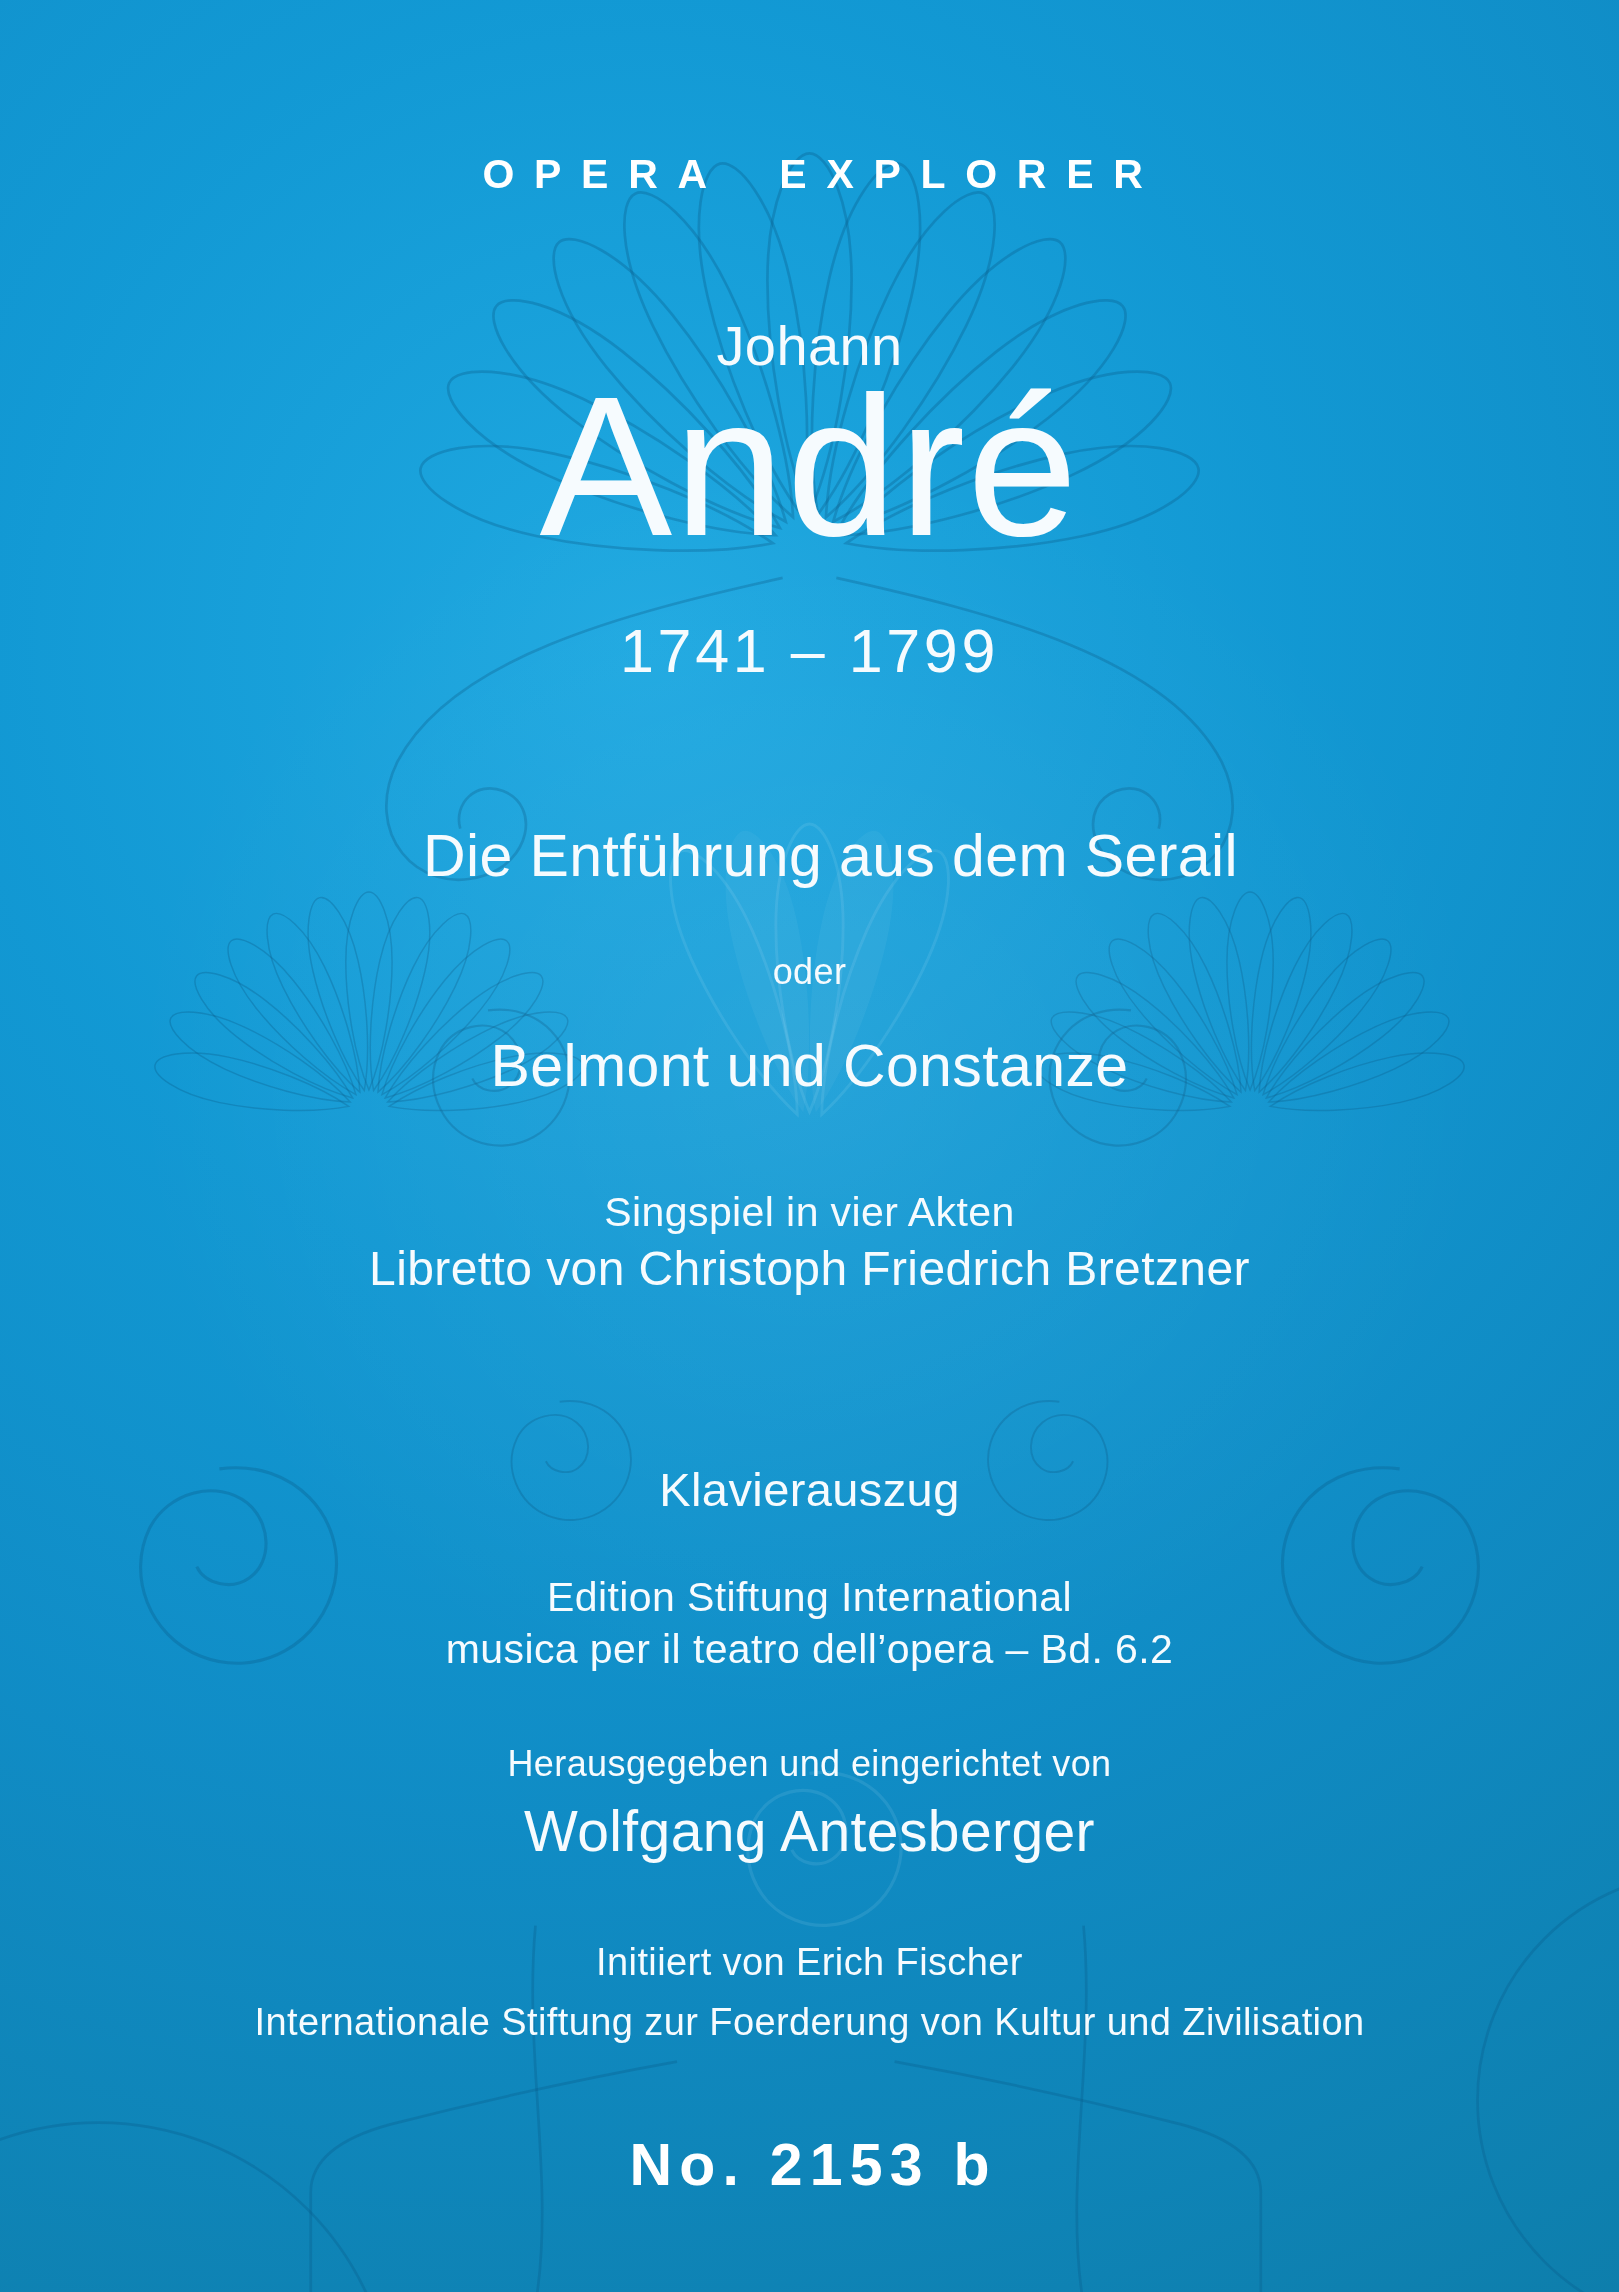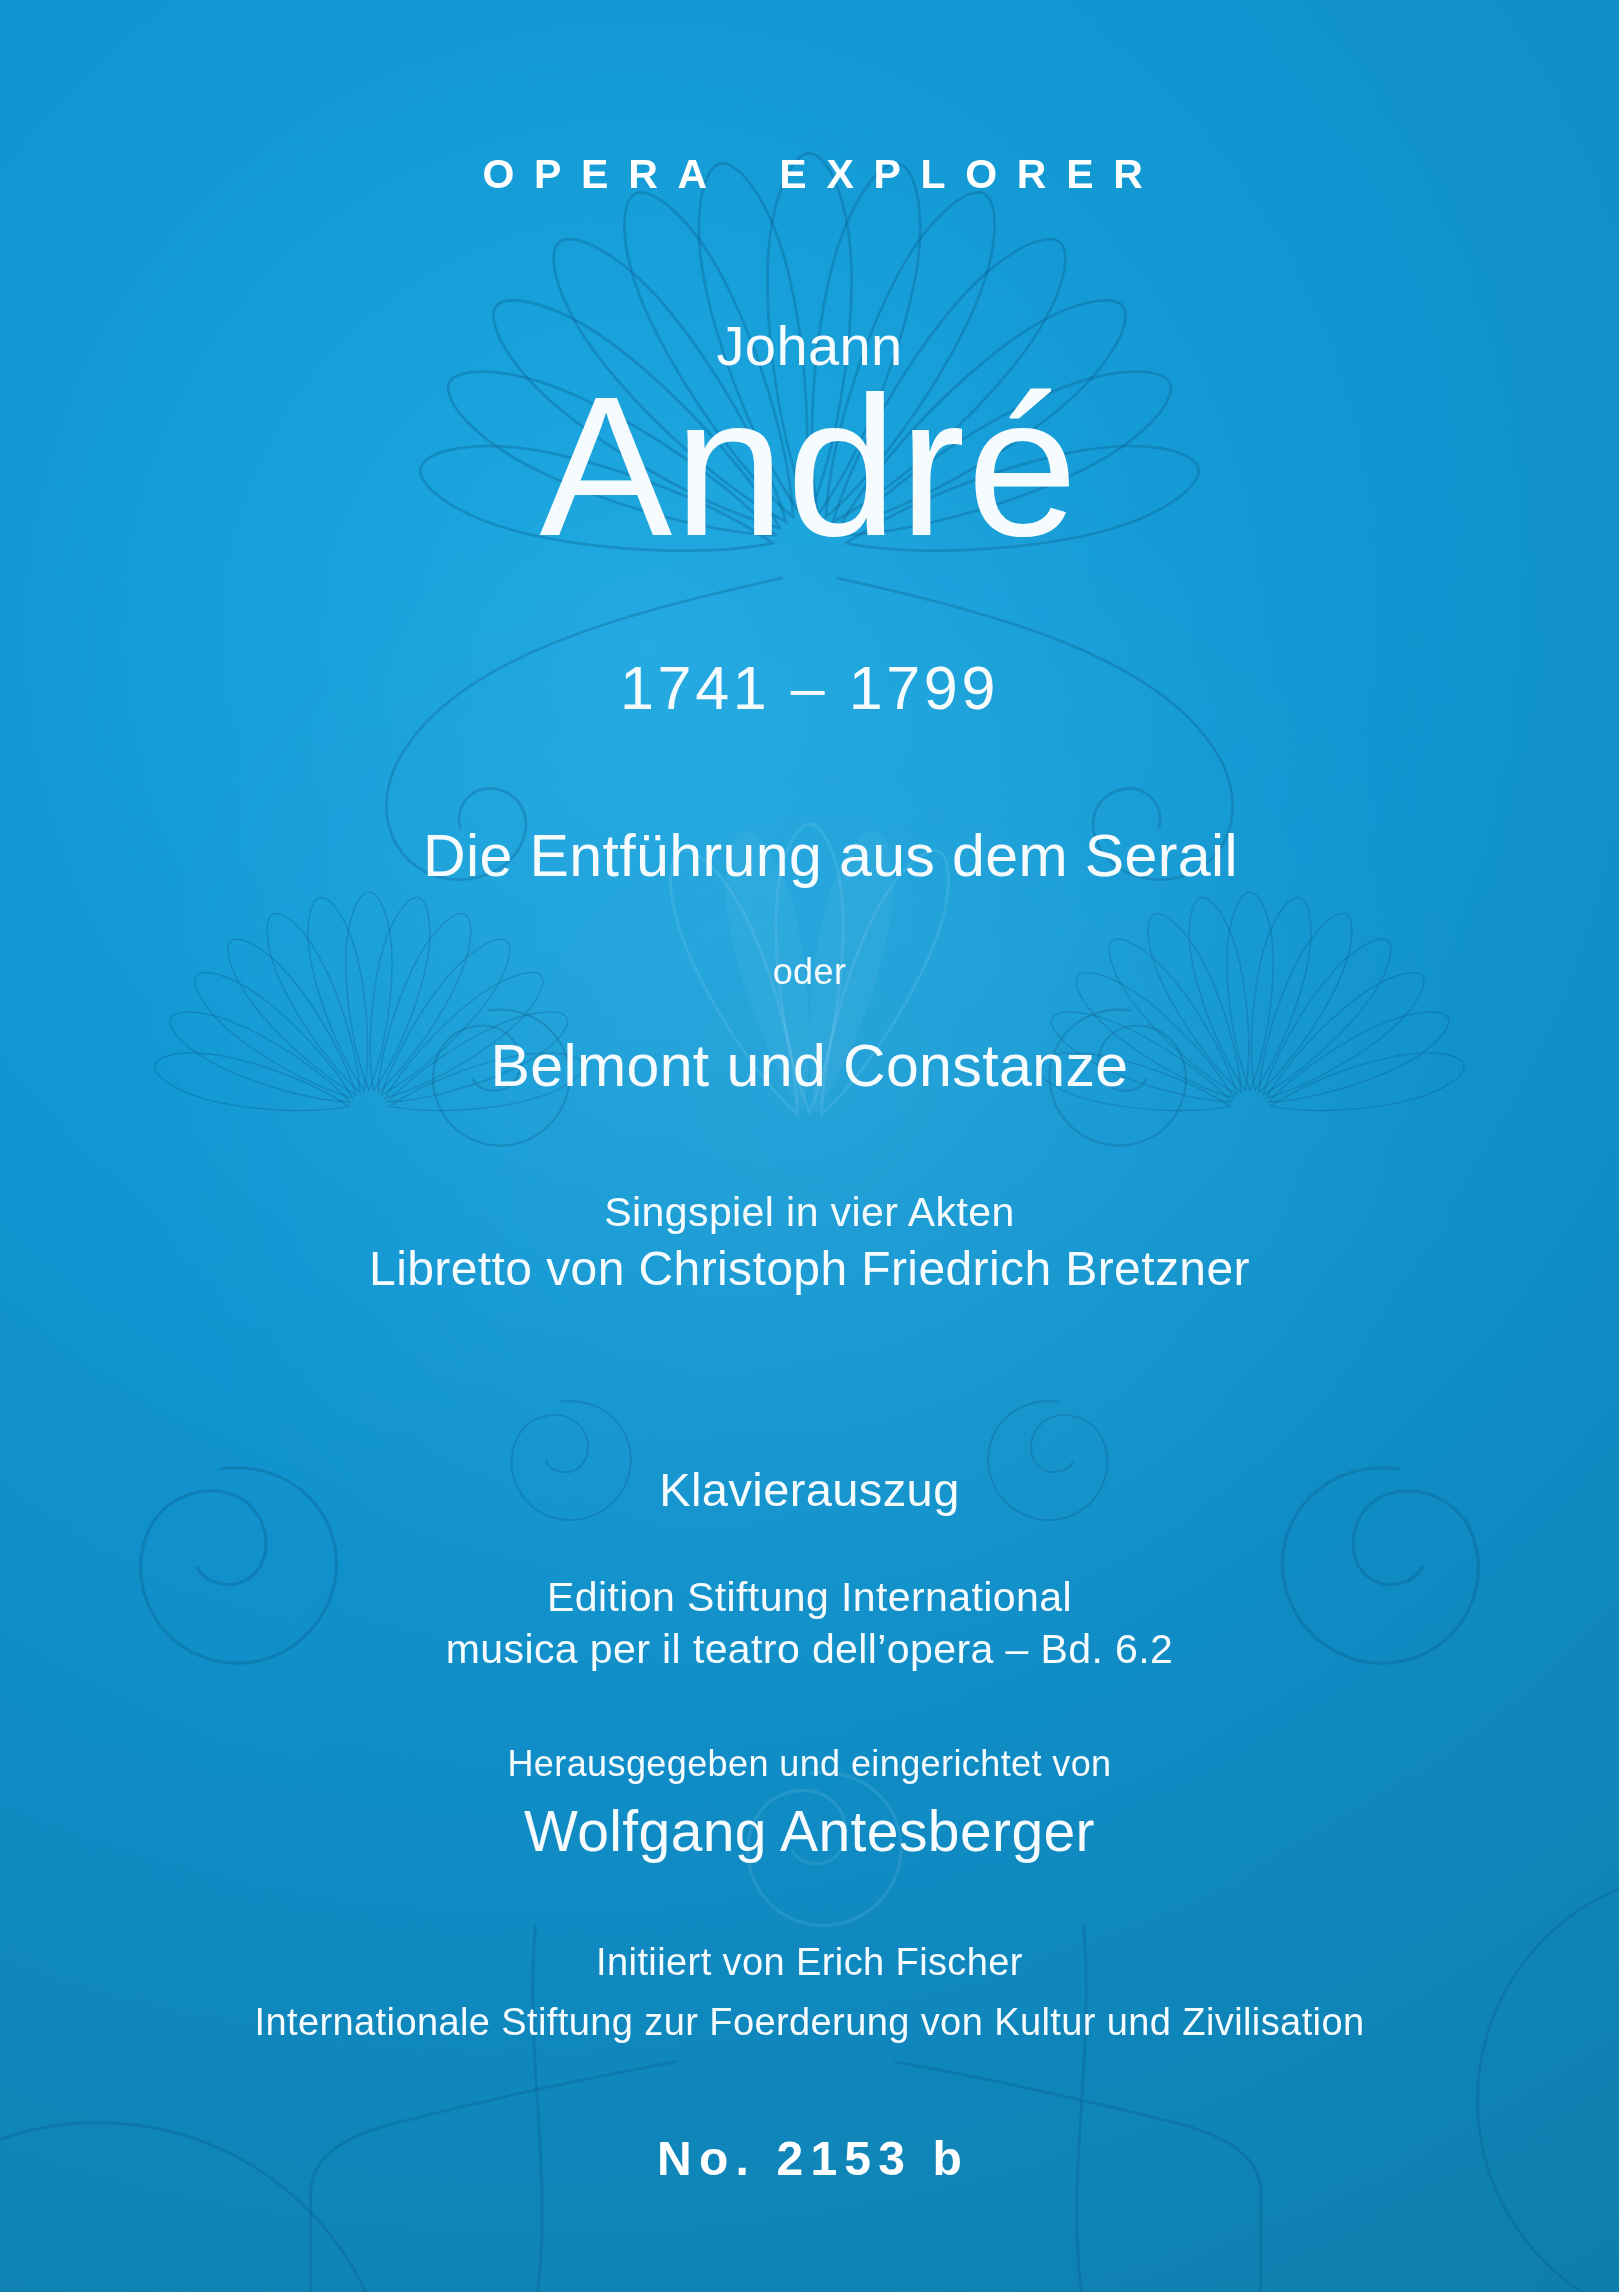--- a/index.html
+++ b/index.html
@@ -28,35 +28,35 @@
     color:#f6fbfe;
     white-space:pre;
   }
   .brand{
     top:150px;font-size:41px;font-weight:700;
     letter-spacing:19.7px;padding-left:26px;word-spacing:23px;
     box-sizing:border-box;color:#ffffff;
   }
   .first-name{top:313px;font-size:56px;}
   .last-name{top:365px;font-size:199px;line-height:1.02;letter-spacing:1.8px;}
-  .years{top:616px;font-size:61px;letter-spacing:3.6px;margin-top:37px;}
+  .years{top:616px;font-size:61px;letter-spacing:3.6px;}
   .work-title{top:822px;font-size:59px;padding-left:21px;}
   .alt-connector{top:951px;font-size:36px;}
   .alt-title{top:1032px;font-size:59px;}
   .genre{top:1188px;font-size:41px;}
   .libretto{top:1241px;font-size:48px;}
   .format{top:1449px;font-size:47px;margin-top:13px;}
   .edition1{top:1573px;font-size:41px;}
   .edition2{top:1625px;font-size:41px;}
   .editor-intro{top:1743px;font-size:36px;}
   .editor-name{top:1798px;font-size:57px;}
   .init1{top:1940px;font-size:38px;}
   .init2{top:1992px;font-size:38px;margin-top:8px;}
   .catalog{
-    top:2131px;font-size:48px;font-weight:700;
+    top:2131px;font-size:59px;font-weight:700;
     letter-spacing:7.2px;padding-left:7.2px;box-sizing:border-box;color:#ffffff;
   }
 </style>
 </head>
 <body>
 
 <div class="page">
 
   <svg class="ornament" viewBox="0 0 1808 2560" width="1619" height="2293" aria-hidden="true">
     <defs>

